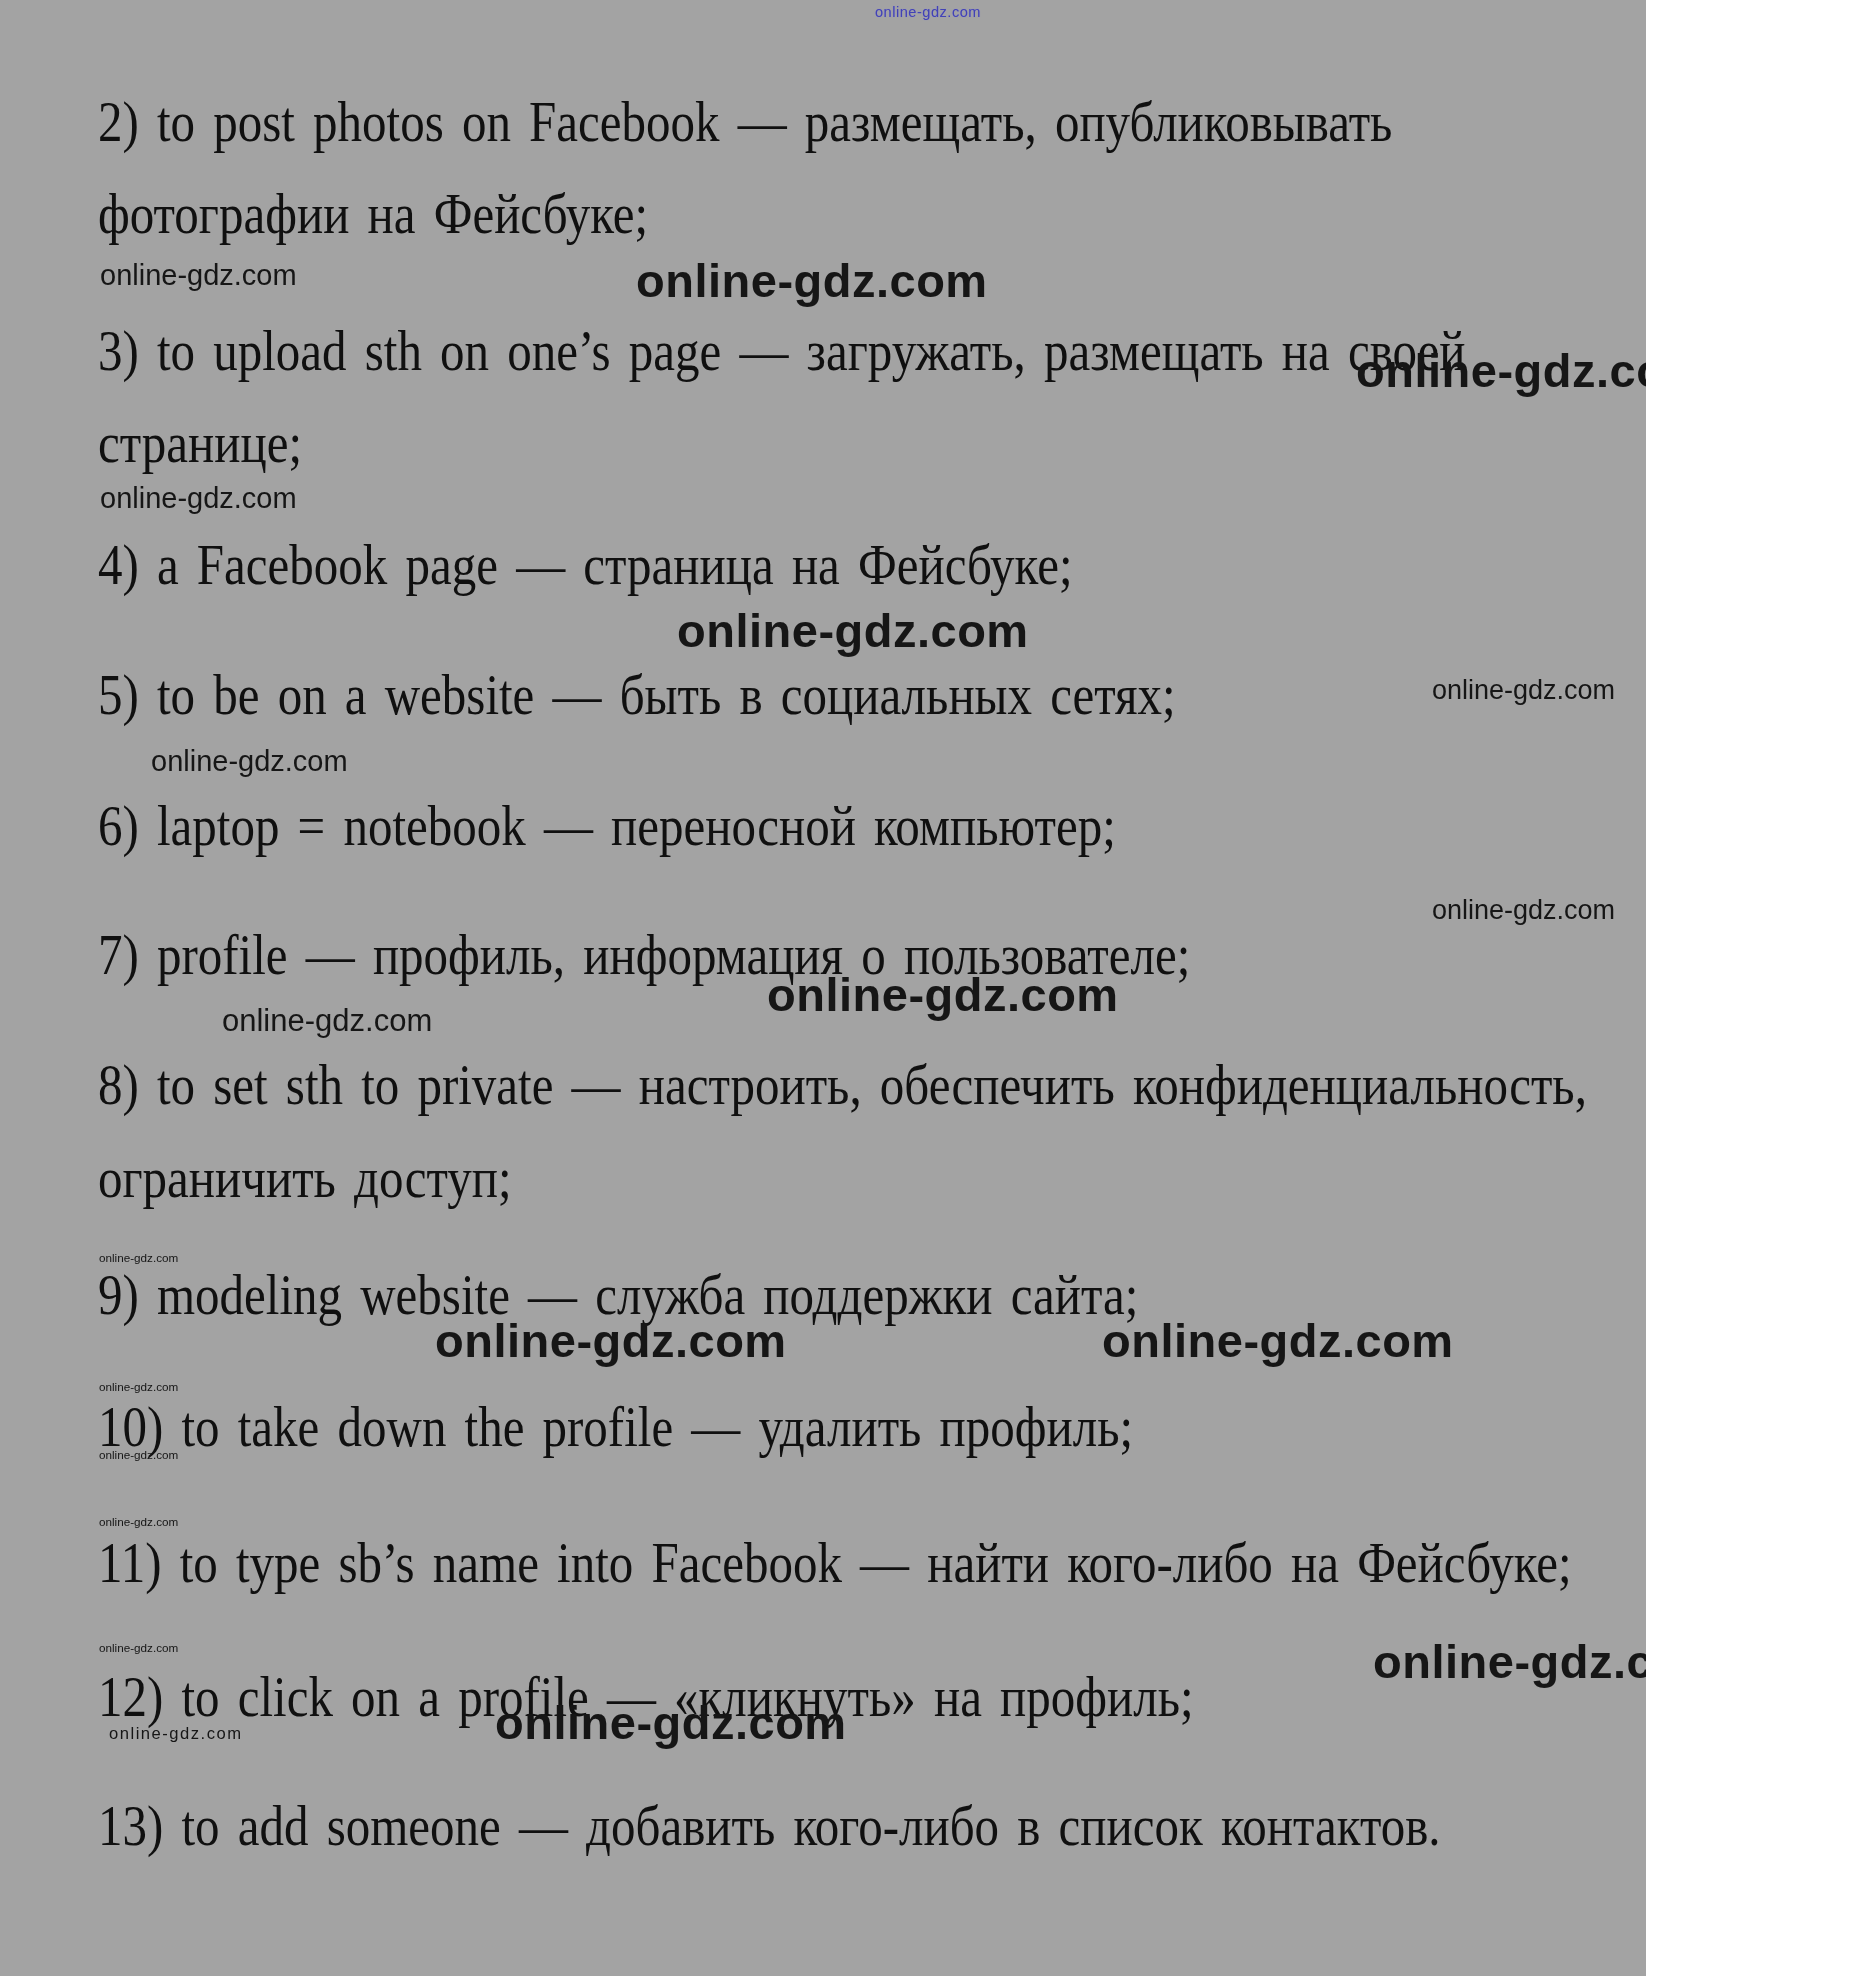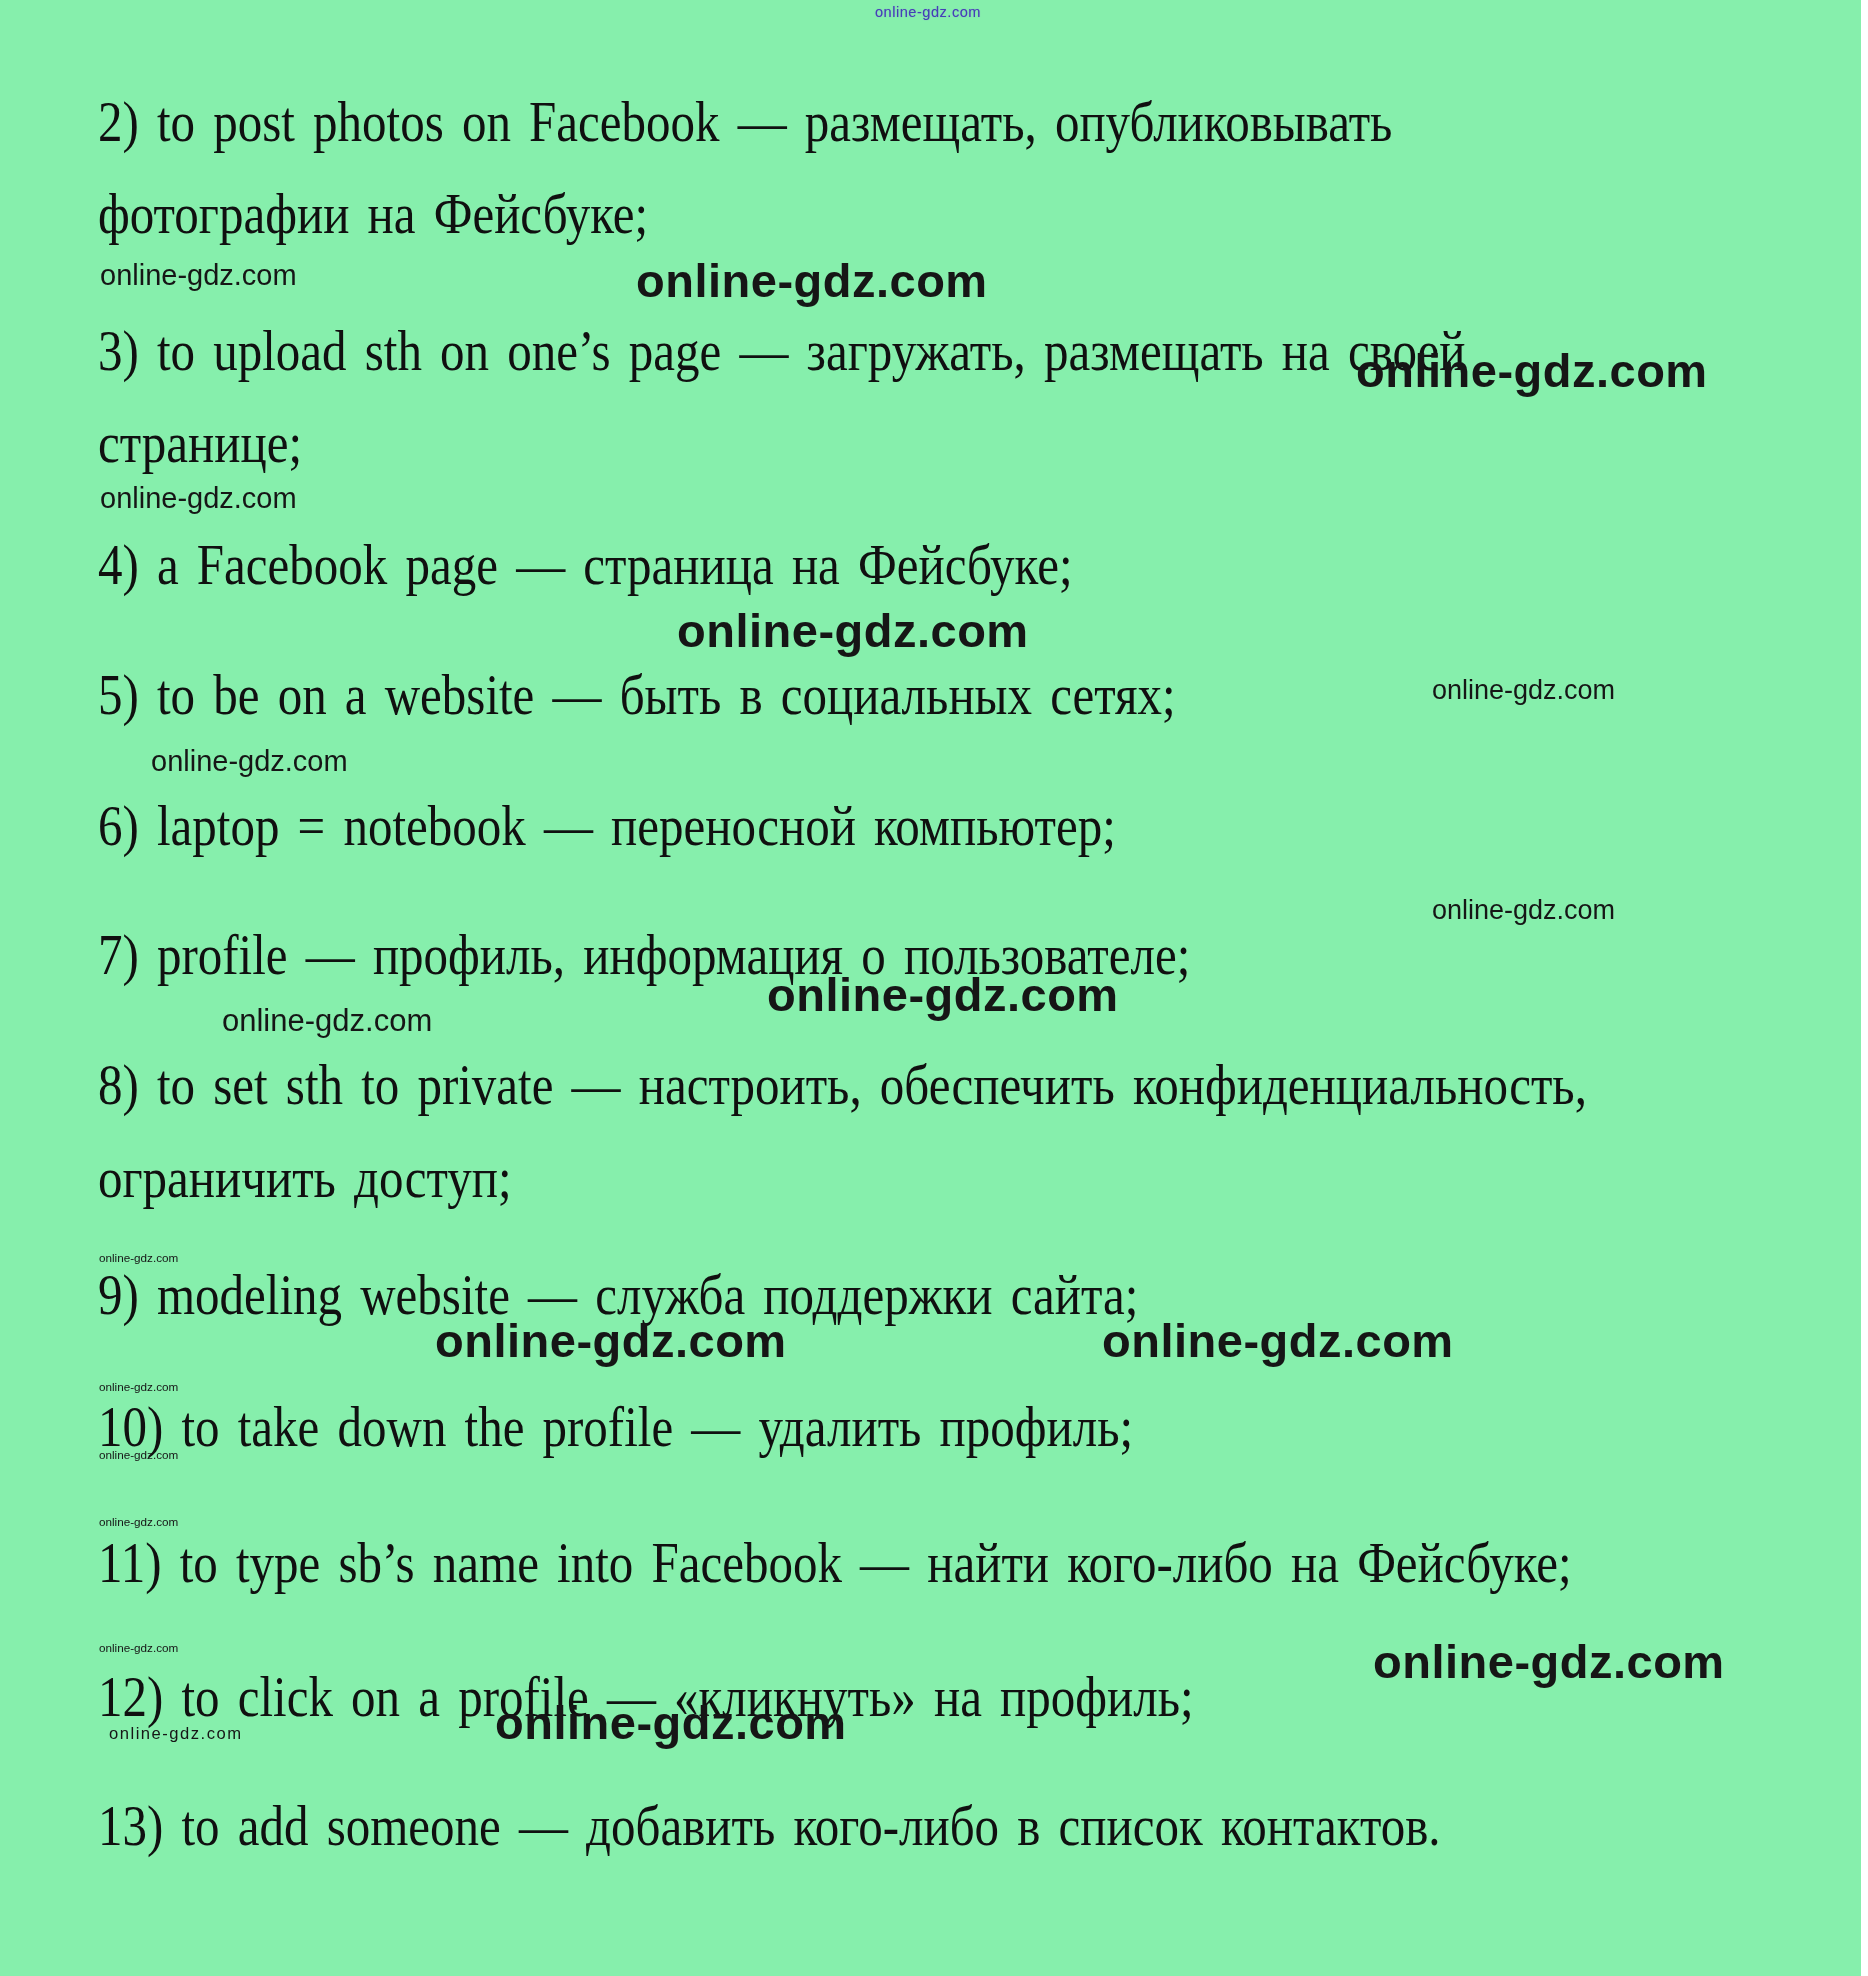--- a/index.html
+++ b/index.html
@@ -2,23 +2,23 @@
 <html><head>
 <meta charset="utf-8">
 <style>
   html, body {
     margin: 0;
     padding: 0;
     background: #ffffff;
   }
   #page {
     position: relative;
-    width: 1861px;
+    width: 1646px;
     height: 1977px;
-    background: #86efac;
+    background: #a3a3a3;
     overflow: hidden;
     font-family: "Liberation Serif", "DejaVu Serif", serif;
   }
   
   .line {
     position: absolute;
     left: 98px;
     white-space: nowrap;
     font-size: 49px;
     color: #101010;

